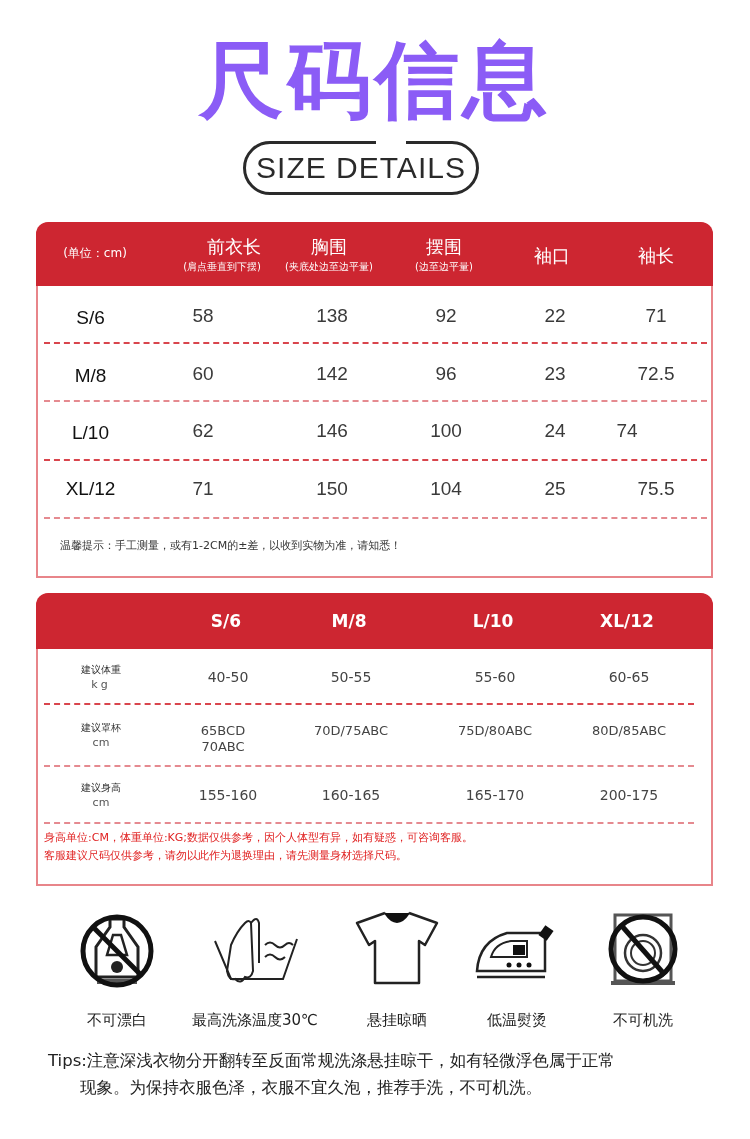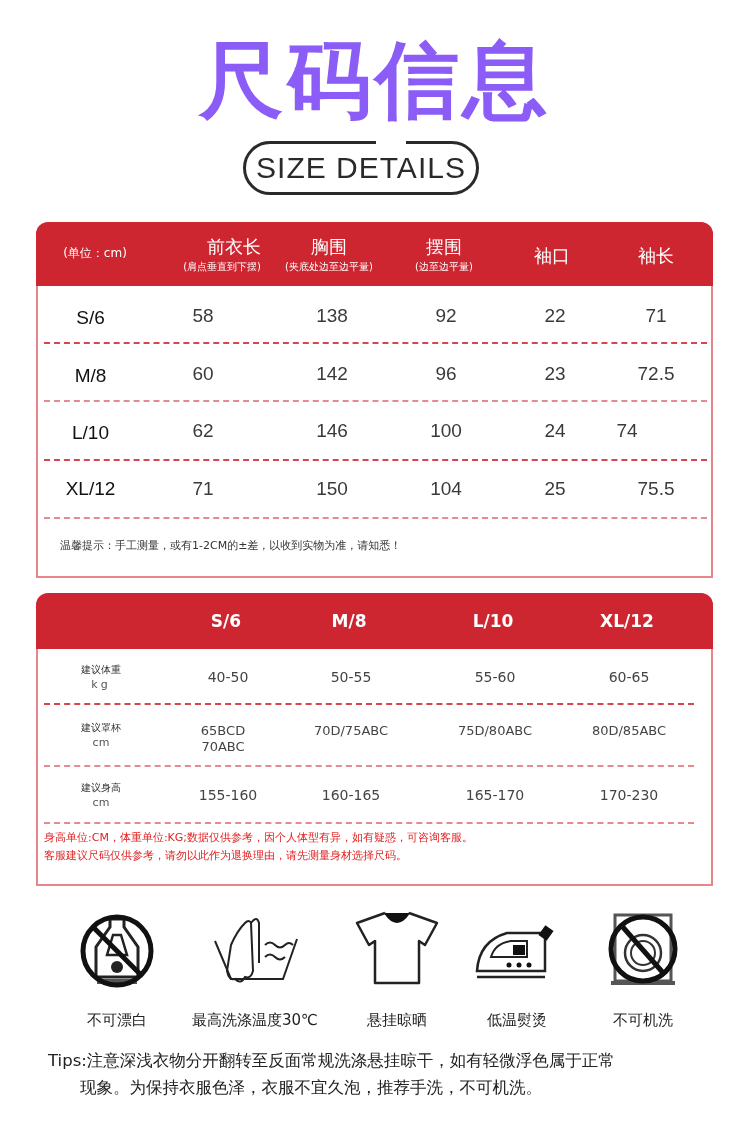--- a/index.html
+++ b/index.html
@@ -186,21 +186,21 @@
   <div class="dash light" style="top:172px;left:6px;width:650px;"></div>
 
   <div class="r2" style="top:174px;height:54px;">
     <div class="label2" style="top:12px;">
       <div class="l1">建议身高</div>
       <div class="l2" style="letter-spacing:0;">cm</div>
     </div>
     <div class="val2" style="left:140px;width:100px;top:20px;">155-160</div>
     <div class="val2" style="left:263px;width:100px;top:20px;">160-165</div>
     <div class="val2" style="left:407px;width:100px;top:20px;">165-170</div>
-    <div class="val2" style="left:541px;width:100px;top:20px;">170-230</div>
+    <div class="val2" style="left:541px;width:100px;top:20px;">200-175</div>
   </div>
   <div class="dash light" style="top:229px;left:6px;width:650px;"></div>
 
   <div class="note2" style="top:236px;">身高单位:CM，体重单位:KG;数据仅供参考，因个人体型有异，如有疑惑，可咨询客服。</div>
   <div class="note2" style="top:254px;">客服建议尺码仅供参考，请勿以此作为退换理由，请先测量身材选择尺码。</div>
 </div>
 
 <div class="care" style="left:52px;">
   <svg width="80" height="84" viewBox="0 0 80 84">
     <rect x="20" y="74" width="40" height="5" fill="#555"></rect>

